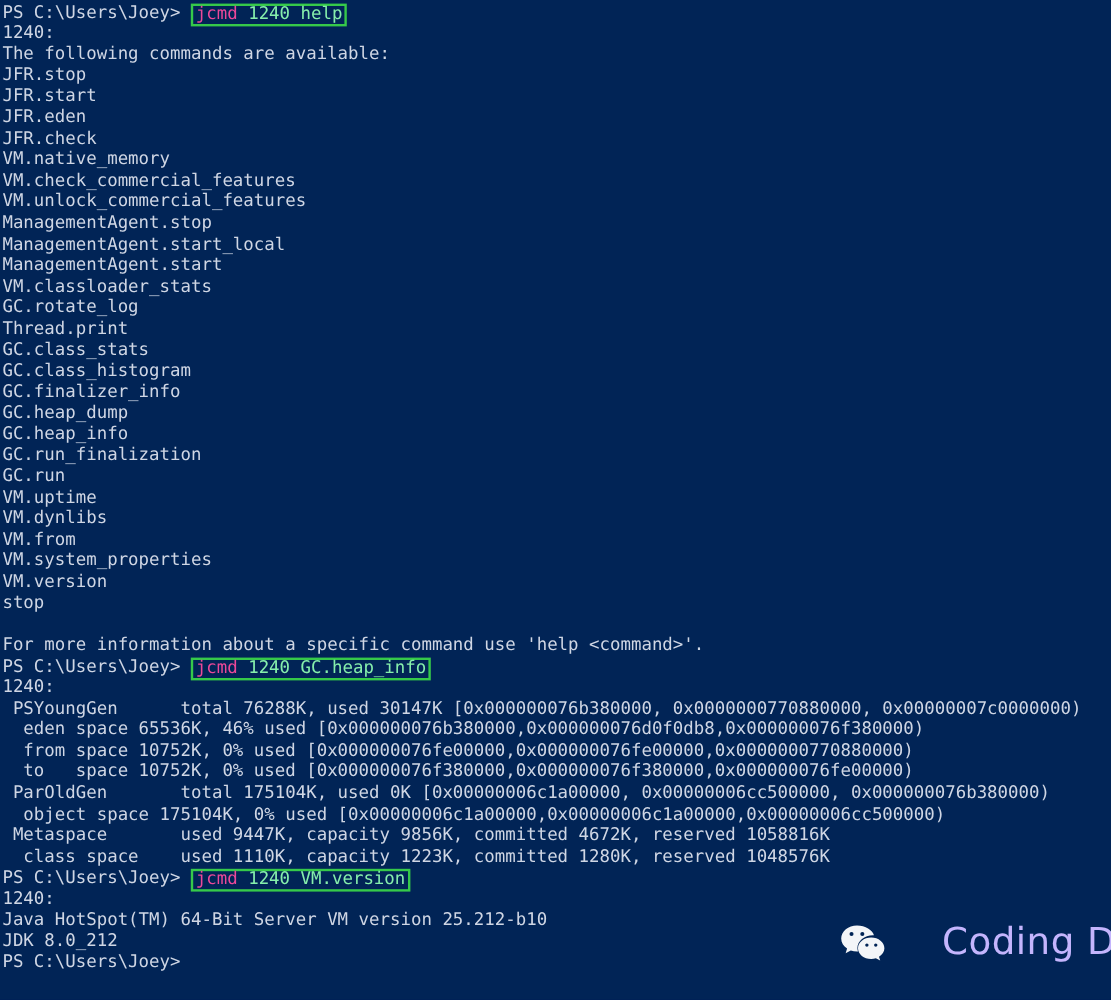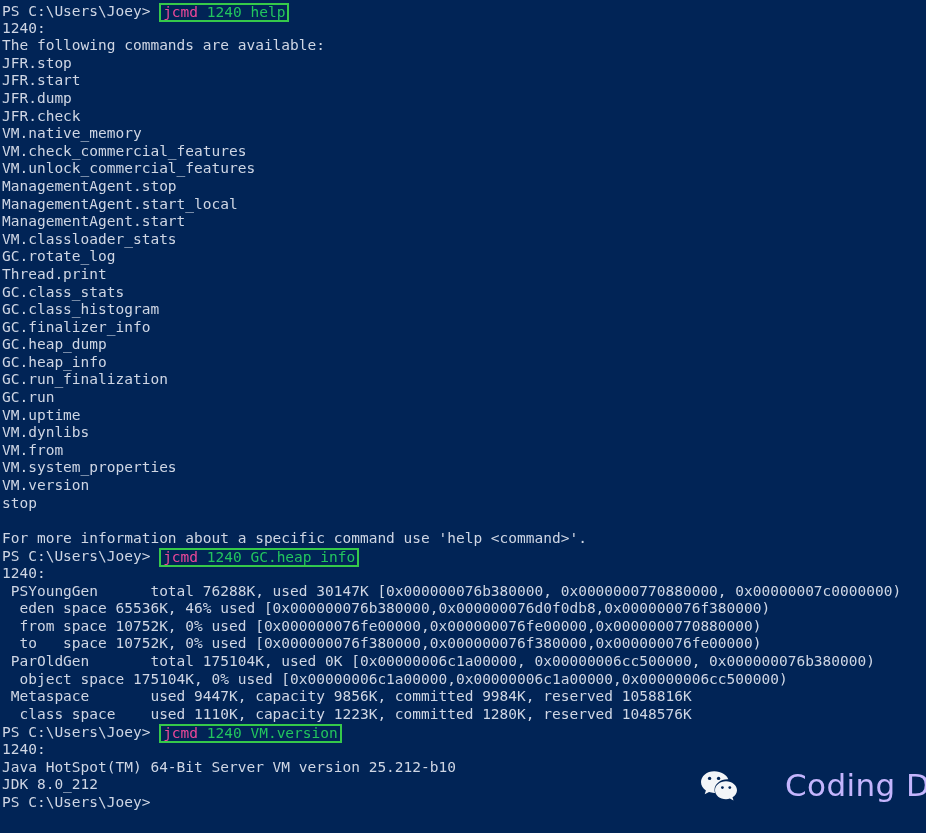--- a/index.html
+++ b/index.html
@@ -42,21 +42,21 @@
     border: 2px solid #36c94a;
     padding: 0 2px;
     margin: 0;
     line-height: 15px;
     position: relative;
     top: 1px;
     vertical-align: baseline;
     box-sizing: content-box;
   }
   .kw { color: #ec4899; }
-  .arg { color: #22c55e; }
+  .arg { color: #86efac; }
   .out { color: #cfd6e4; }
 
   
   #watermark {
     position: absolute;
     left: 700px;
     top: 770px;
     display: flex;
     align-items: center;
     gap: 9px;
@@ -77,21 +77,21 @@
 
 <div id="terminal">
 
   <div class="prompt-line"><span>PS C:\Users\Joey&gt;</span><span class="out"> </span><span class="cmdbox"><span class="kw">jcmd</span><span class="arg"> 1240 help</span></span></div>
 
   <div class="line">1240:</div>
   <div class="line">The following commands are available:</div>
 
   <div class="line">JFR.stop</div>
   <div class="line">JFR.start</div>
-  <div class="line">JFR.dump</div>
+  <div class="line">JFR.eden</div>
   <div class="line">JFR.check</div>
   <div class="line">VM.native_memory</div>
   <div class="line">VM.check_commercial_features</div>
   <div class="line">VM.unlock_commercial_features</div>
   <div class="line">ManagementAgent.stop</div>
   <div class="line">ManagementAgent.start_local</div>
   <div class="line">ManagementAgent.start</div>
   <div class="line">VM.classloader_stats</div>
   <div class="line">GC.rotate_log</div>
   <div class="line">Thread.print</div>
@@ -114,21 +114,21 @@
 
   <div class="prompt-line"><span>PS C:\Users\Joey&gt;</span><span class="out"> </span><span class="cmdbox"><span class="kw">jcmd</span><span class="arg"> 1240 GC.heap_info</span></span></div>
 
   <div class="line">1240:</div>
   <div class="line"> PSYoungGen      total 76288K, used 30147K [0x000000076b380000, 0x0000000770880000, 0x00000007c0000000)</div>
   <div class="line">  eden space 65536K, 46% used [0x000000076b380000,0x000000076d0f0db8,0x000000076f380000)</div>
   <div class="line">  from space 10752K, 0% used [0x000000076fe00000,0x000000076fe00000,0x0000000770880000)</div>
   <div class="line">  to   space 10752K, 0% used [0x000000076f380000,0x000000076f380000,0x000000076fe00000)</div>
   <div class="line"> ParOldGen       total 175104K, used 0K [0x00000006c1a00000, 0x00000006cc500000, 0x000000076b380000)</div>
   <div class="line">  object space 175104K, 0% used [0x00000006c1a00000,0x00000006c1a00000,0x00000006cc500000)</div>
-  <div class="line"> Metaspace       used 9447K, capacity 9856K, committed 9984K, reserved 1058816K</div>
+  <div class="line"> Metaspace       used 9447K, capacity 9856K, committed 4672K, reserved 1058816K</div>
   <div class="line">  class space    used 1110K, capacity 1223K, committed 1280K, reserved 1048576K</div>
 
   <div class="prompt-line"><span>PS C:\Users\Joey&gt;</span><span class="out"> </span><span class="cmdbox"><span class="kw">jcmd</span><span class="arg"> 1240 VM.version</span></span></div>
 
   <div class="line">1240:</div>
   <div class="line">Java HotSpot(TM) 64-Bit Server VM version 25.212-b10</div>
   <div class="line">JDK 8.0_212</div>
 
   <div class="prompt-line"><span>PS C:\Users\Joey&gt;</span></div>
 

